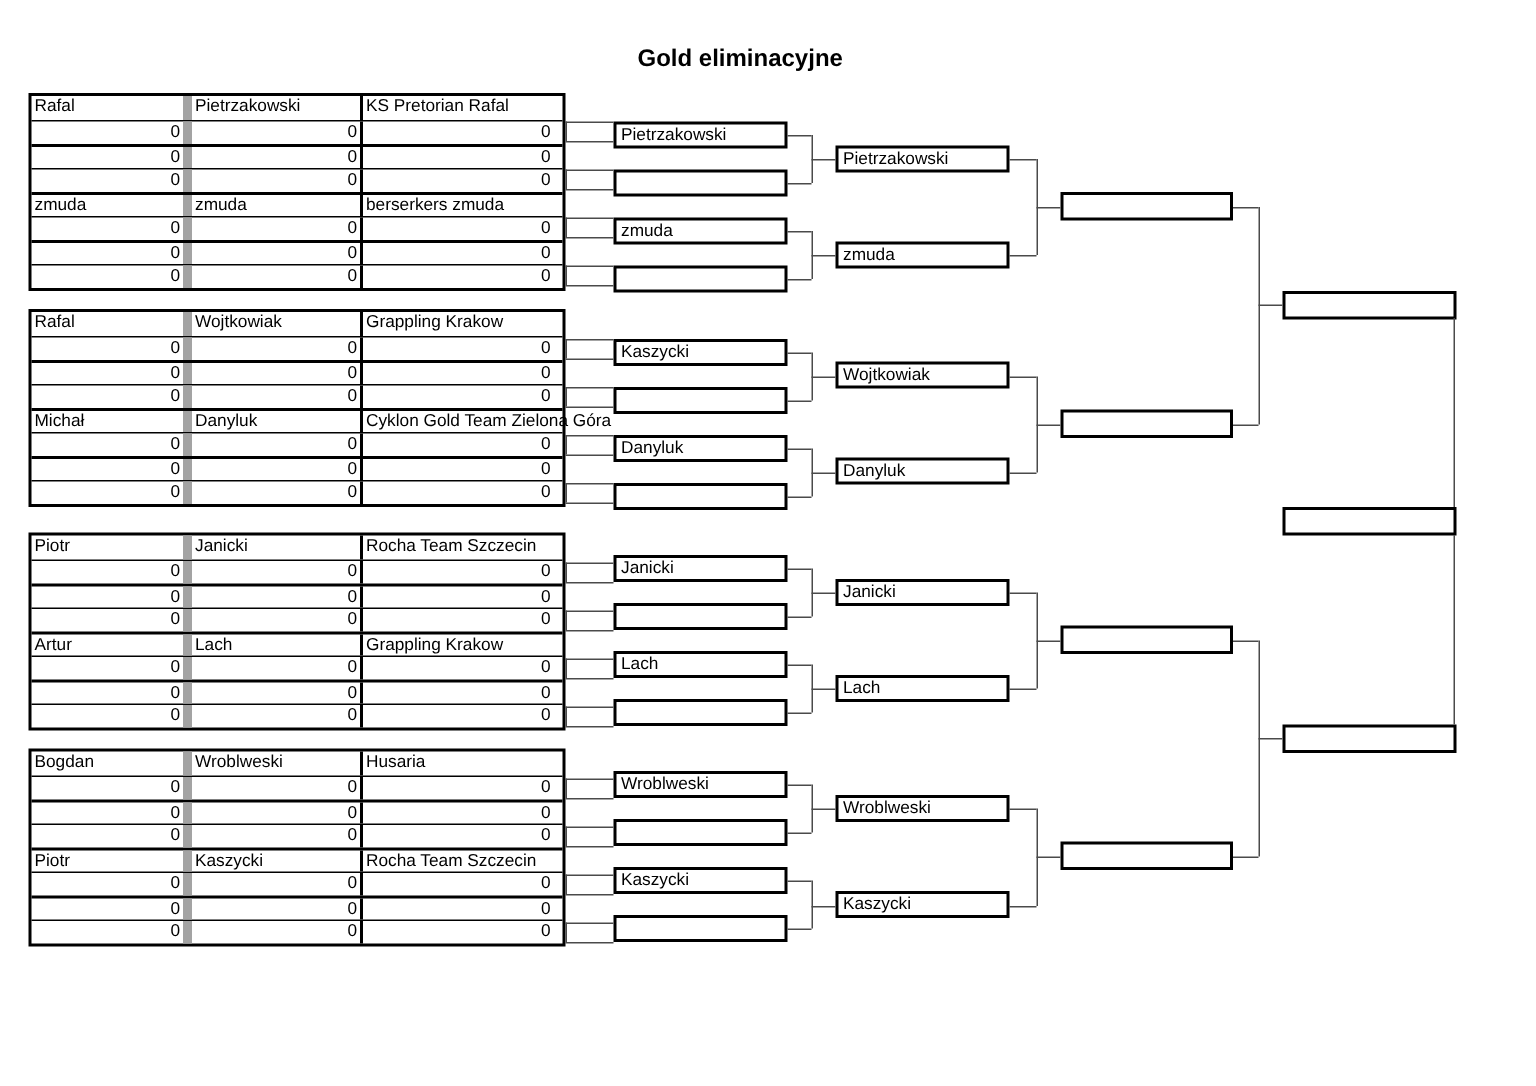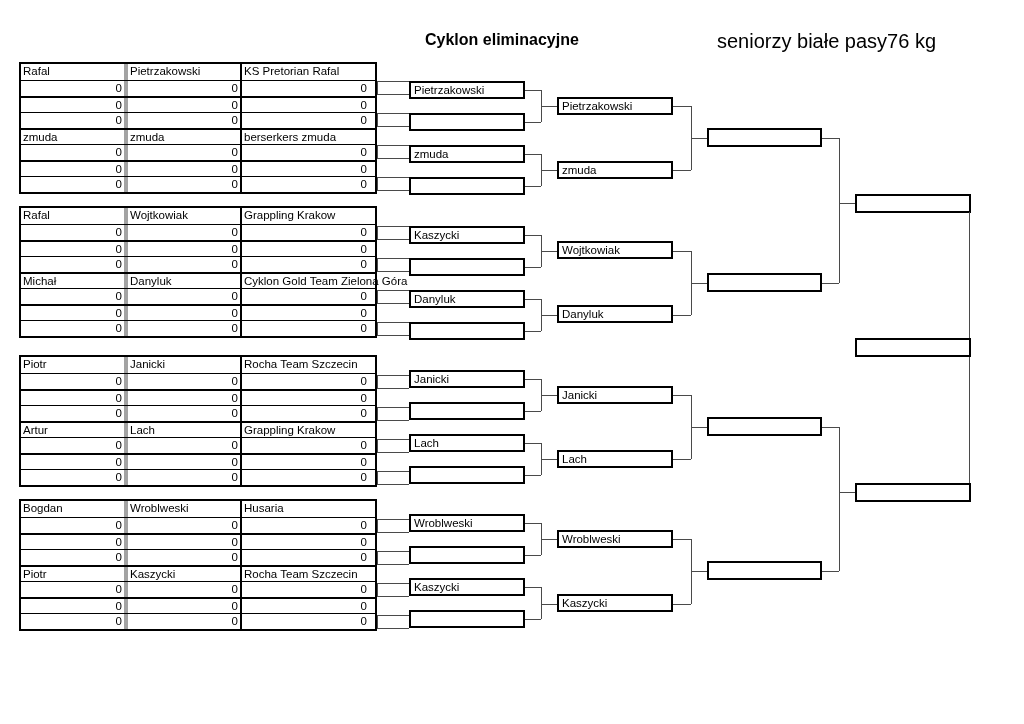--- a/index.html
+++ b/index.html
@@ -32,21 +32,21 @@
   .grow.thin{border-top:1px solid #000;}
   .gcell{
     box-sizing:border-box;
     height:100%;
     font-size:11.5px;
     line-height:14px;
     padding:0 2px;
     overflow:visible;
     white-space:nowrap;
   }
-  .c1{width:107px;border-right:4px solid #a3a3a3;}
+  .c1{width:107px;border-right:6px solid #a3a3a3;}
   .c2{width:114px;border-right:2px solid #000;}
   .c3{width:127px;}
   .name{text-align:left;}
   .score{text-align:right;}
 
   
   .bx{
     position:absolute;
     border:2px solid #000;
     background:#fff;
@@ -65,22 +65,21 @@
   
   .ln{position:absolute;background:#4a4a4a;}
   .lh{height:1px;}
   .lv{width:1px;}
 </style>
 </head>
 <body>
 
 <div id="root">
 
-  <div class="title" id="title-center">Cyklon eliminacyjne</div>
-  <div class="title" id="title-right">seniorzy białe pasy76 kg</div>
+  <div class="title" id="title-center">Gold eliminacyjne</div>
 
   <div class="group" style="top:62px;height:132px;">
     <div class="grow">
       <div class="gcell c1 name">Rafal</div>
       <div class="gcell c2 name">Pietrzakowski</div>
       <div class="gcell c3 name">KS Pretorian Rafal</div>
     </div>
     <div class="grow thin">
       <div class="gcell c1 score">0</div>
       <div class="gcell c2 score">0</div>

